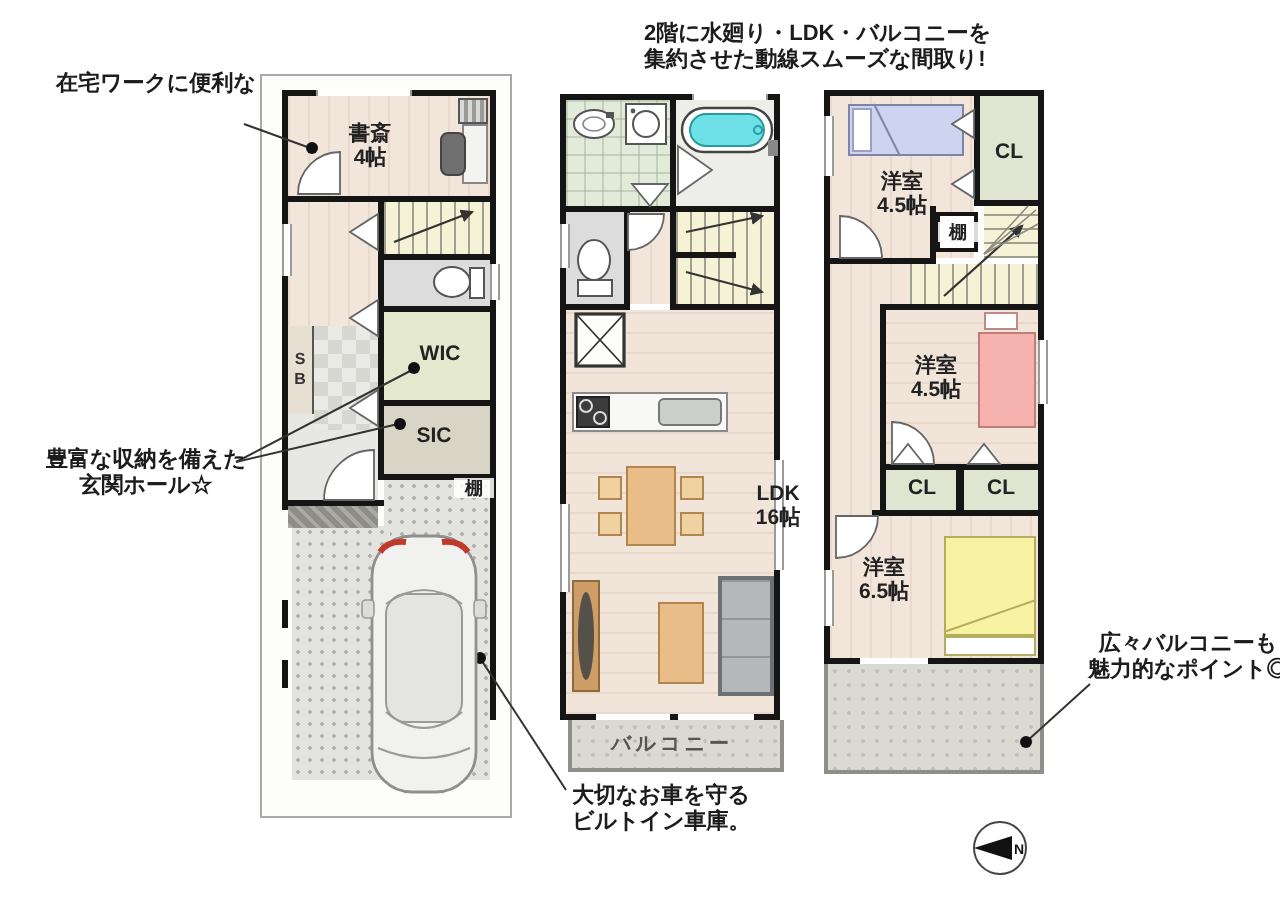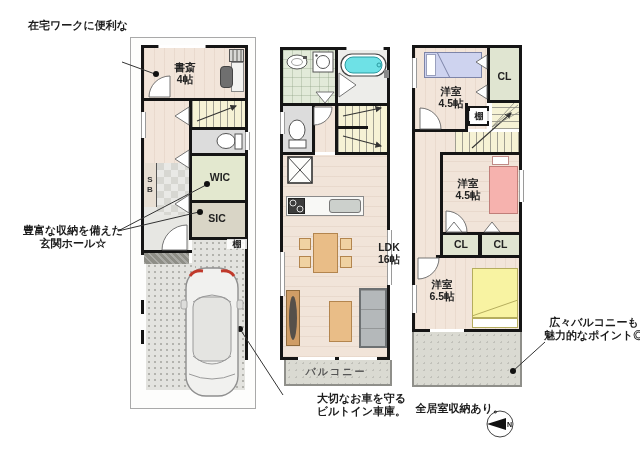--- a/index.html
+++ b/index.html
@@ -2,21 +2,21 @@
 <html><head>
 <meta charset="utf-8">
 <style>
   html,body{margin:0;padding:0;background:#fff;}
   .canvas{position:relative;width:640px;height:460px;background:#ffffff;overflow:hidden;
           font-family:"Liberation Sans",sans-serif;}
   .abs{position:absolute;box-sizing:border-box;}
   
   .note{position:absolute;font-size:11px;line-height:13px;font-weight:700;color:#1c1c1c;
         text-align:center;white-space:nowrap;z-index:8;}
-  .note.left{text-align:right;}
+  .note.left{text-align:left;}
   .room-label{position:absolute;font-size:10.5px;line-height:12px;font-weight:700;color:#222;
         text-align:center;white-space:nowrap;z-index:7;}
   .room-label .sz{font-weight:600;}
   .tiny-label{position:absolute;font-size:9px;line-height:10px;font-weight:700;color:#222;
         text-align:center;white-space:nowrap;z-index:7;background:rgba(255,255,255,.85);padding:0 1px;}
   .balc-label{position:absolute;font-size:10px;font-weight:600;color:#555;letter-spacing:2px;
         text-align:center;white-space:nowrap;z-index:7;}
   .vtext{writing-mode:vertical-rl;text-orientation:upright;font-size:8px;font-weight:700;
         color:#333;letter-spacing:1px;}
   
@@ -320,30 +320,33 @@
     <div>洋室</div>
     <div class="sz">4.5帖</div>
   </div>
   <div class="room-label" style="left:444px;top:238px;width:34px;">CL</div>
   <div class="room-label" style="left:483px;top:238px;width:35px;">CL</div>
   <div class="room-label" style="left:412px;top:278px;width:60px;">
     <div>洋室</div>
     <div class="sz">6.5帖</div>
   </div>
 
-  <div class="note" style="left:17px;top:19px;width:122px;">
+  <div class="note" style="left:17px;top:36px;width:122px;">
     <div>在宅ワークに便利な</div>
   </div>
   <div class="note" style="left:13px;top:224px;width:120px;">
     <div>豊富な収納を備えた</div>
     <div>玄関ホール☆</div>
   </div>
+  <div class="note" style="left:322px;top:11px;width:168px;">
+    <div>2階に水廻り・LDK・バルコニーを</div>
+    <div>集約させた動線スムーズな間取り!</div>
+  </div>
   <div class="note left" style="left:286px;top:392px;width:120px;">
     <div>大切なお車を守る</div>
     <div>ビルトイン車庫。</div>
   </div>
   <div class="note" style="left:544px;top:316px;width:100px;">
     <div>広々バルコニーも</div>
     <div>魅力的なポイント◎</div>
   </div>
-  <div class="note left" style="left:384px;top:402px;width:120px;">全居室収納あり。</div>
 
 </div>
 
 </body></html>

